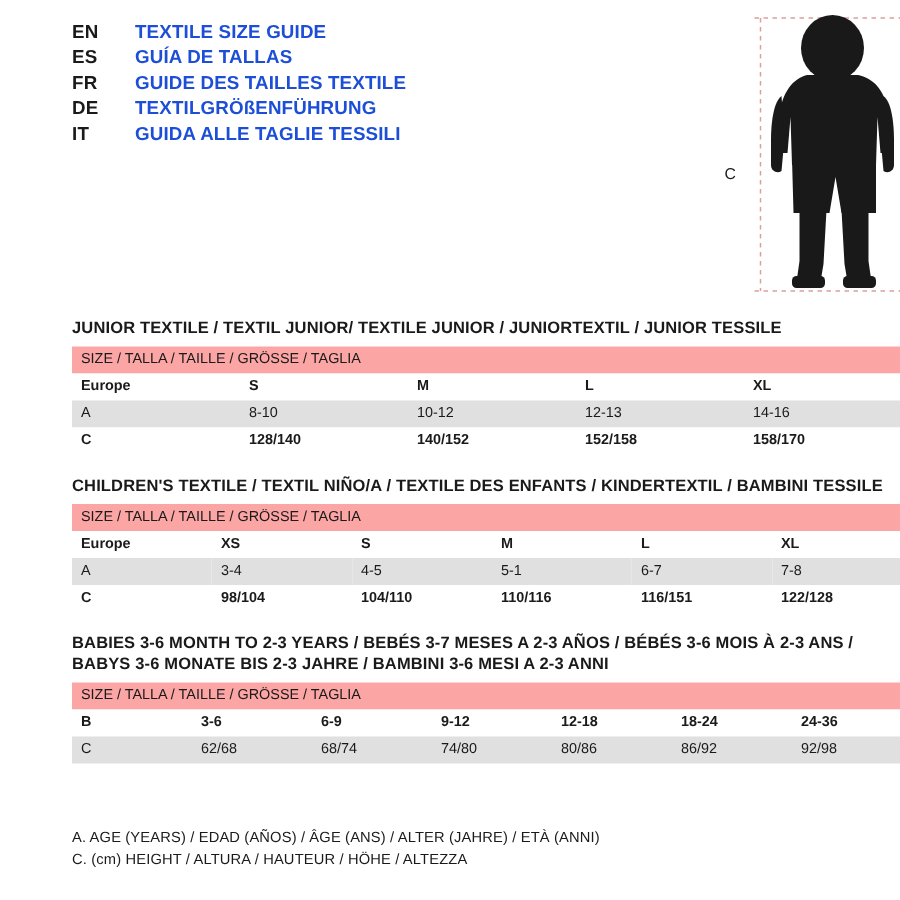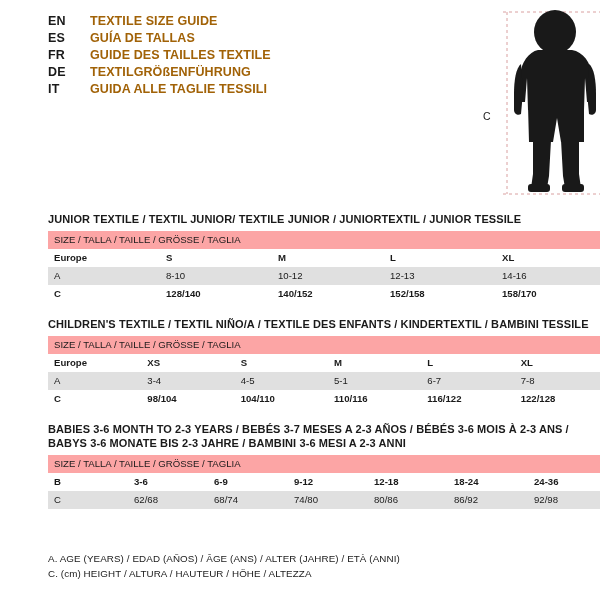--- a/index.html
+++ b/index.html
@@ -38,21 +38,21 @@
     width: 42px;
     font-size: 12.5px;
     font-weight: bold;
     letter-spacing: 0.2px;
     color: #1a1a1a;
   }
   .lang-title {
     font-size: 12.5px;
     font-weight: bold;
     letter-spacing: 0.1px;
-    color: #a16207;
+    color: #1d4ed8;
   }
 
   
   .figure-area {
     position: absolute;
     top: 6px;
     left: 455px;
     width: 135px;
     height: 195px;
   }
@@ -242,21 +242,21 @@
           <td>4-5</td>
           <td>5-1</td>
           <td>6-7</td>
           <td>7-8</td>
         </tr>
         <tr class="plain">
           <td class="rowlabel">C</td>
           <td>98/104</td>
           <td>104/110</td>
           <td>110/116</td>
-          <td>116/122</td>
+          <td>116/151</td>
           <td>122/128</td>
         </tr>
       </tbody>
         </table>
     </div>
 
     <div class="section">
       <div class="section-title">BABIES 3-6 MONTH TO 2-3 YEARS / BEBÉS 3-7 MESES A 2-3 AÑOS / BÉBÉS 3-6 MOIS À 2-3 ANS / BABYS 3-6 MONATE BIS 2-3 JAHRE / BAMBINI 3-6 MESI A 2-3 ANNI</div>
       <table class="size-table">
         <tbody>

